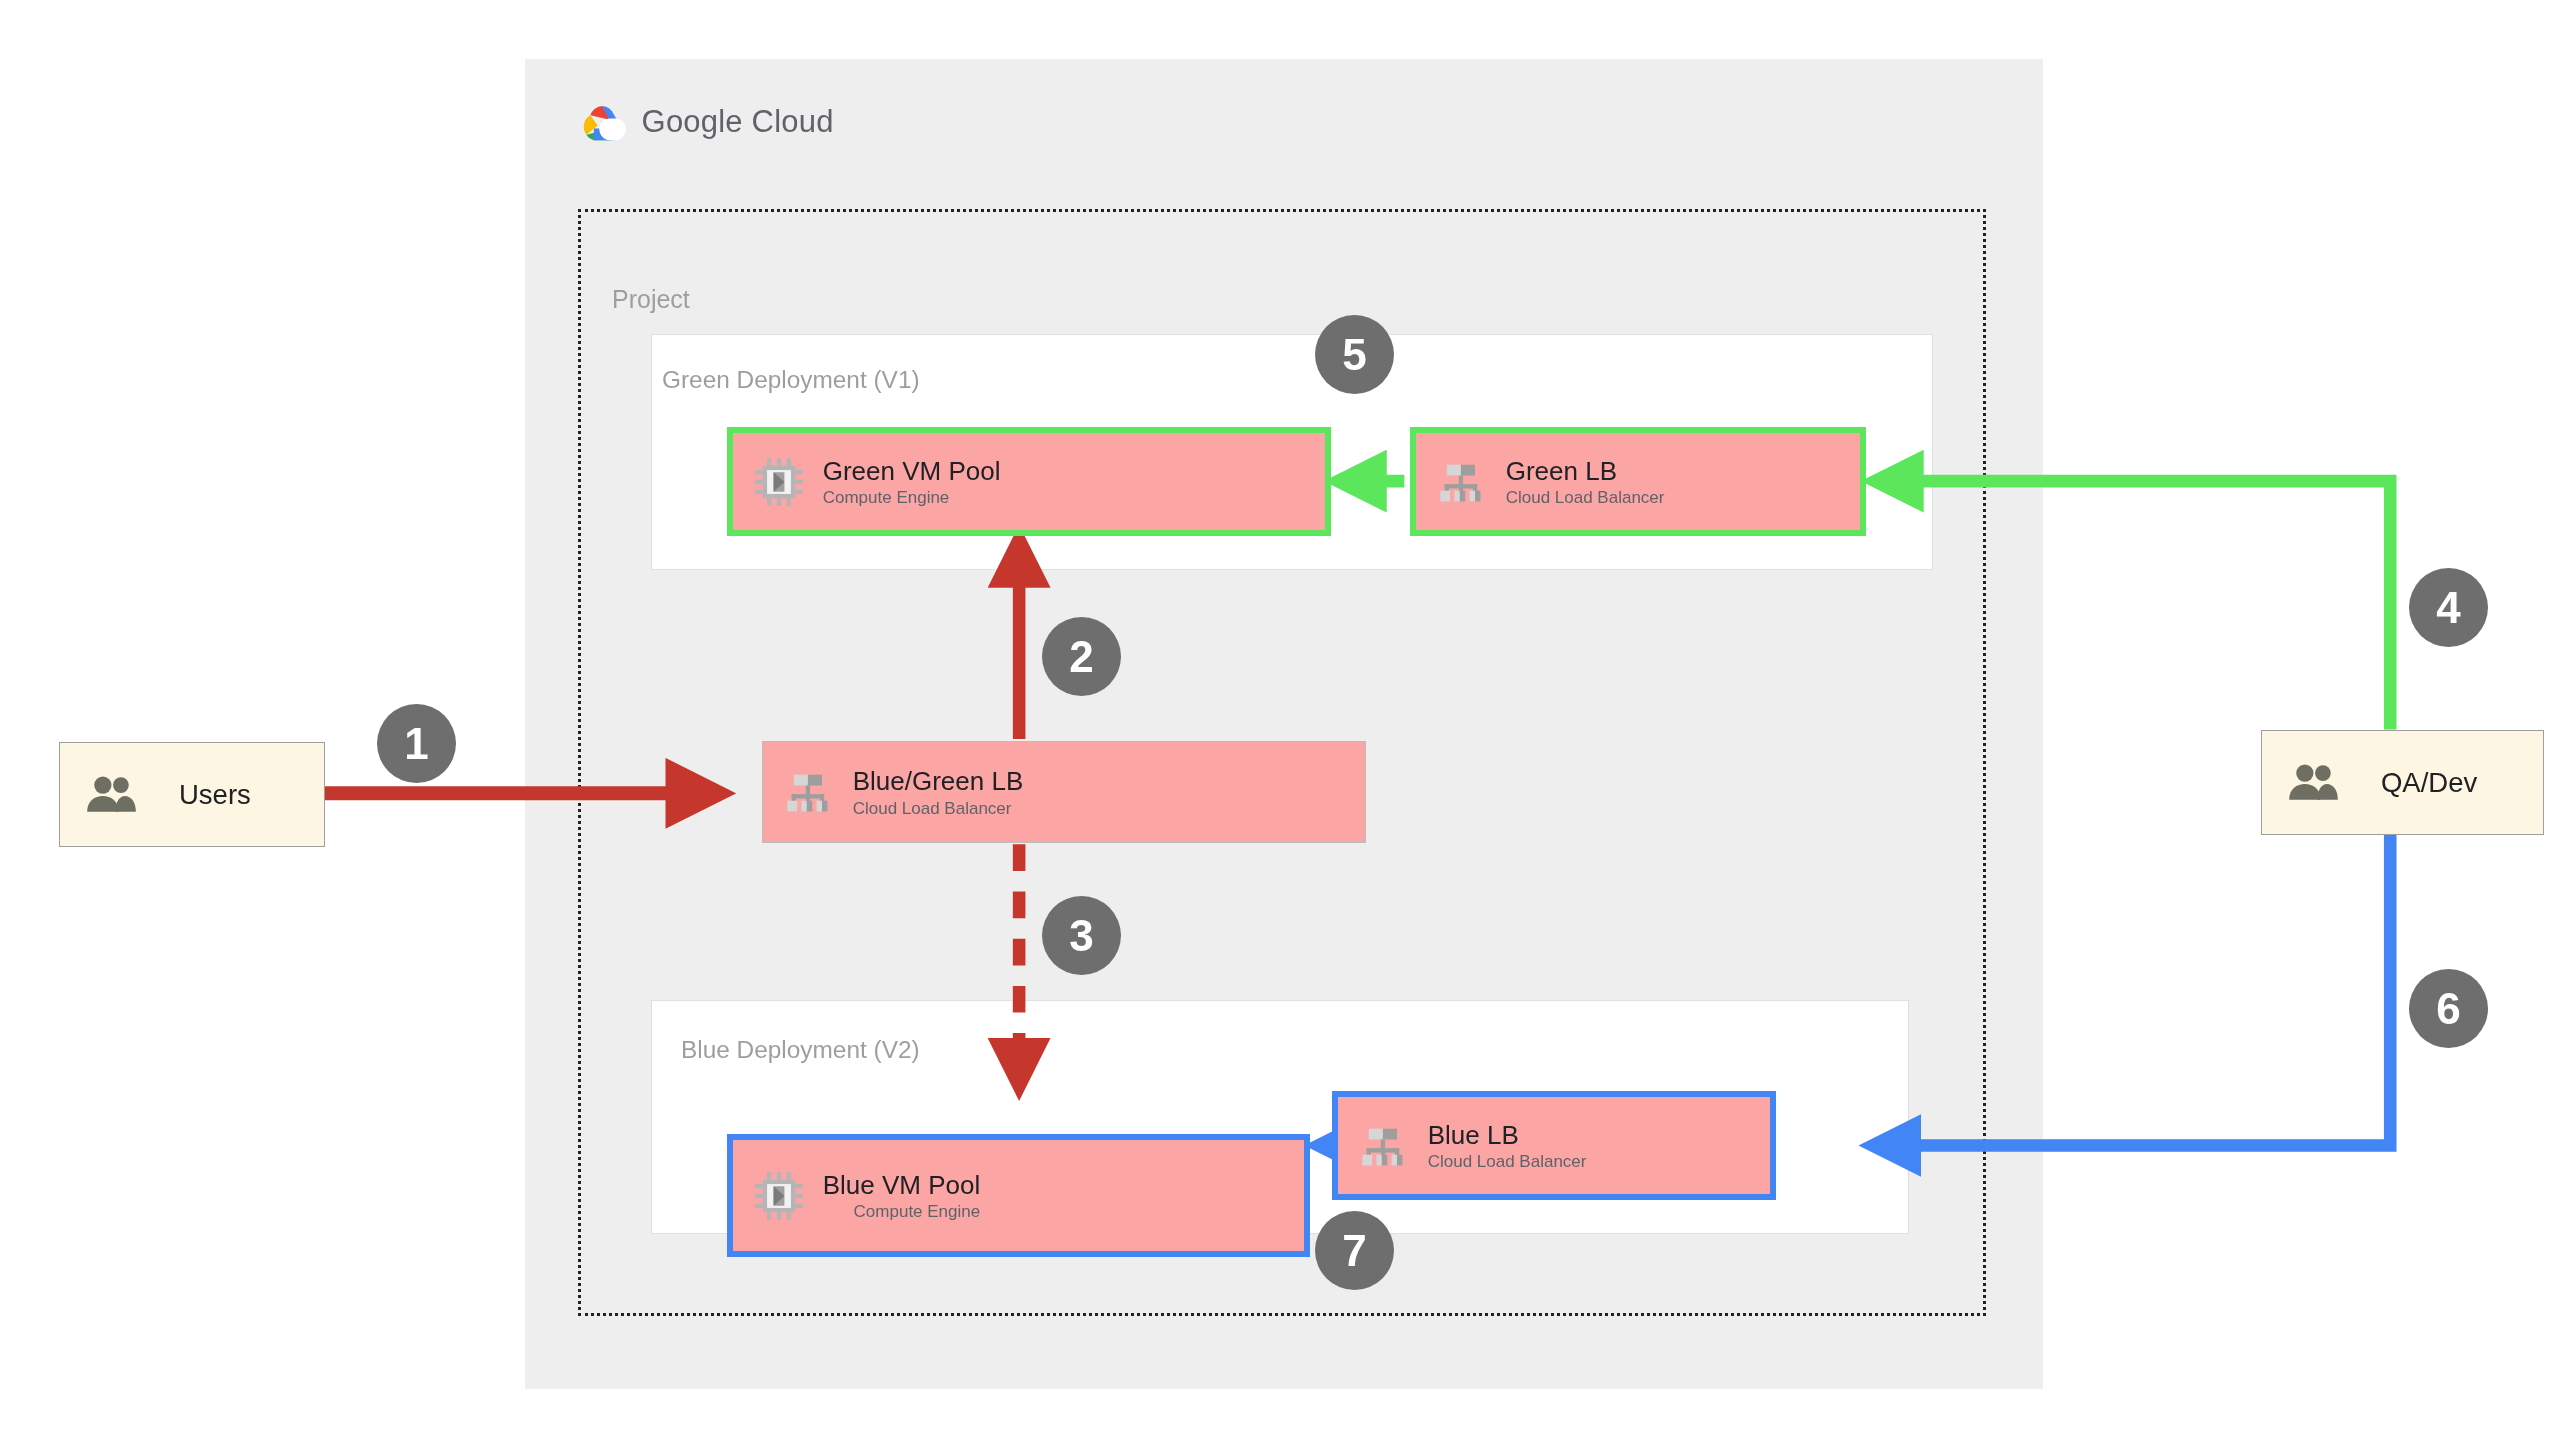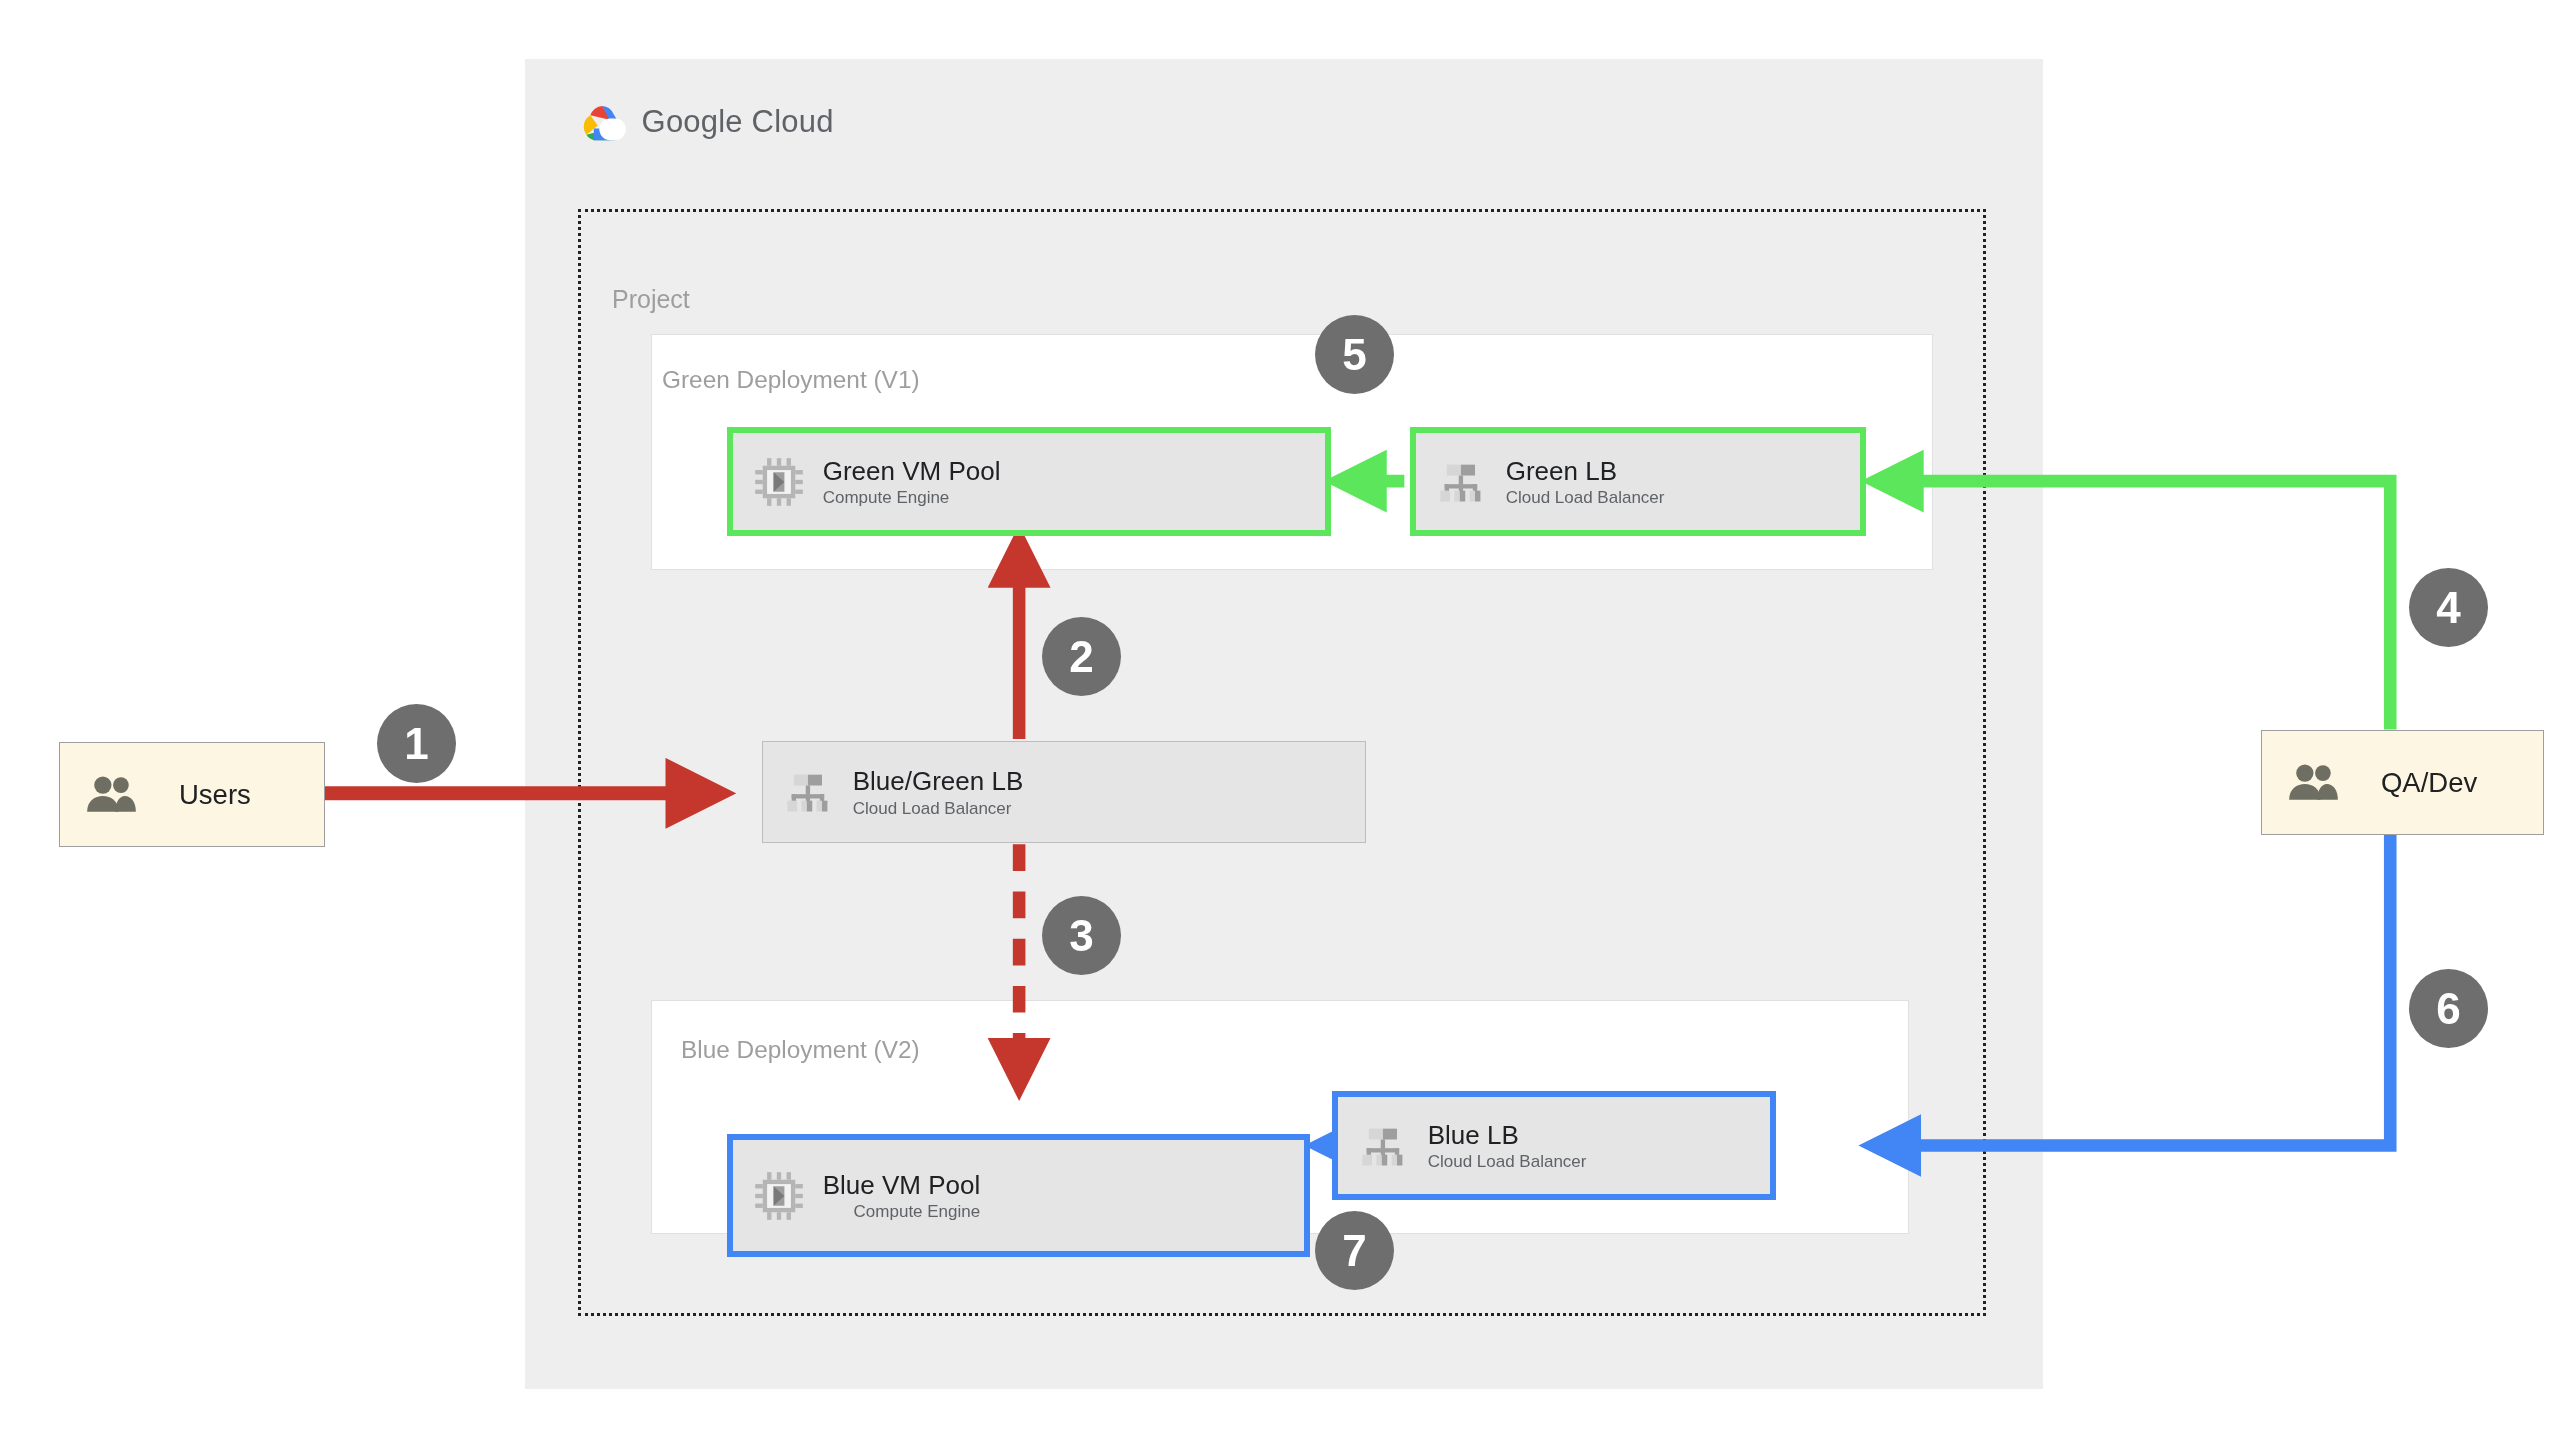--- a/index.html
+++ b/index.html
@@ -21,21 +21,21 @@
   #project-label{left:612px;top:245px;font-size:25px;color:#9e9e9e;margin-top:40px;}
 
   .deploy-group{background:#ffffff;border:1.6px solid #e0e0e0;box-sizing:border-box;}
   #green-group{left:651px;top:334px;width:1282px;height:236px;}
   #blue-group{left:651px;top:1000px;width:1258px;height:234px;}
   .deploy-label{font-size:24.4px;color:#9e9e9e;position:absolute;}
   #green-label{left:662px;top:366px;text-align:center;}
   #blue-label{left:681px;top:1036px;}
 
   
-  .card{background:#e5e5e5;box-sizing:border-box;display:flex;align-items:center;
+  .card{background:#fca5a5;box-sizing:border-box;display:flex;align-items:center;
         padding-left:20.4px;}
   .card .ico{flex:0 0 auto;width:52px;height:52px;margin-right:17.3px;}
   .card .txt{display:flex;flex-direction:column;justify-content:center;}
   .card .title{font-size:26px;color:#202124;line-height:1.25;white-space:nowrap;}
   .card .sub{font-size:17px;color:#5f6368;line-height:1.25;white-space:nowrap;}
 
   #green-vm{left:727px;top:427px;width:604px;height:109px;border:6.3px solid #5ce65c;}
   #green-lb{left:1410px;top:427px;width:456px;height:109px;border:6.3px solid #5ce65c;}
   #bg-lb{left:762px;top:741px;width:604px;height:102px;border:1.6px solid #bdbdbd;}
   #blue-vm{left:727px;top:1134px;width:583px;height:123px;border:6.3px solid #4285f4;text-align:right;}

